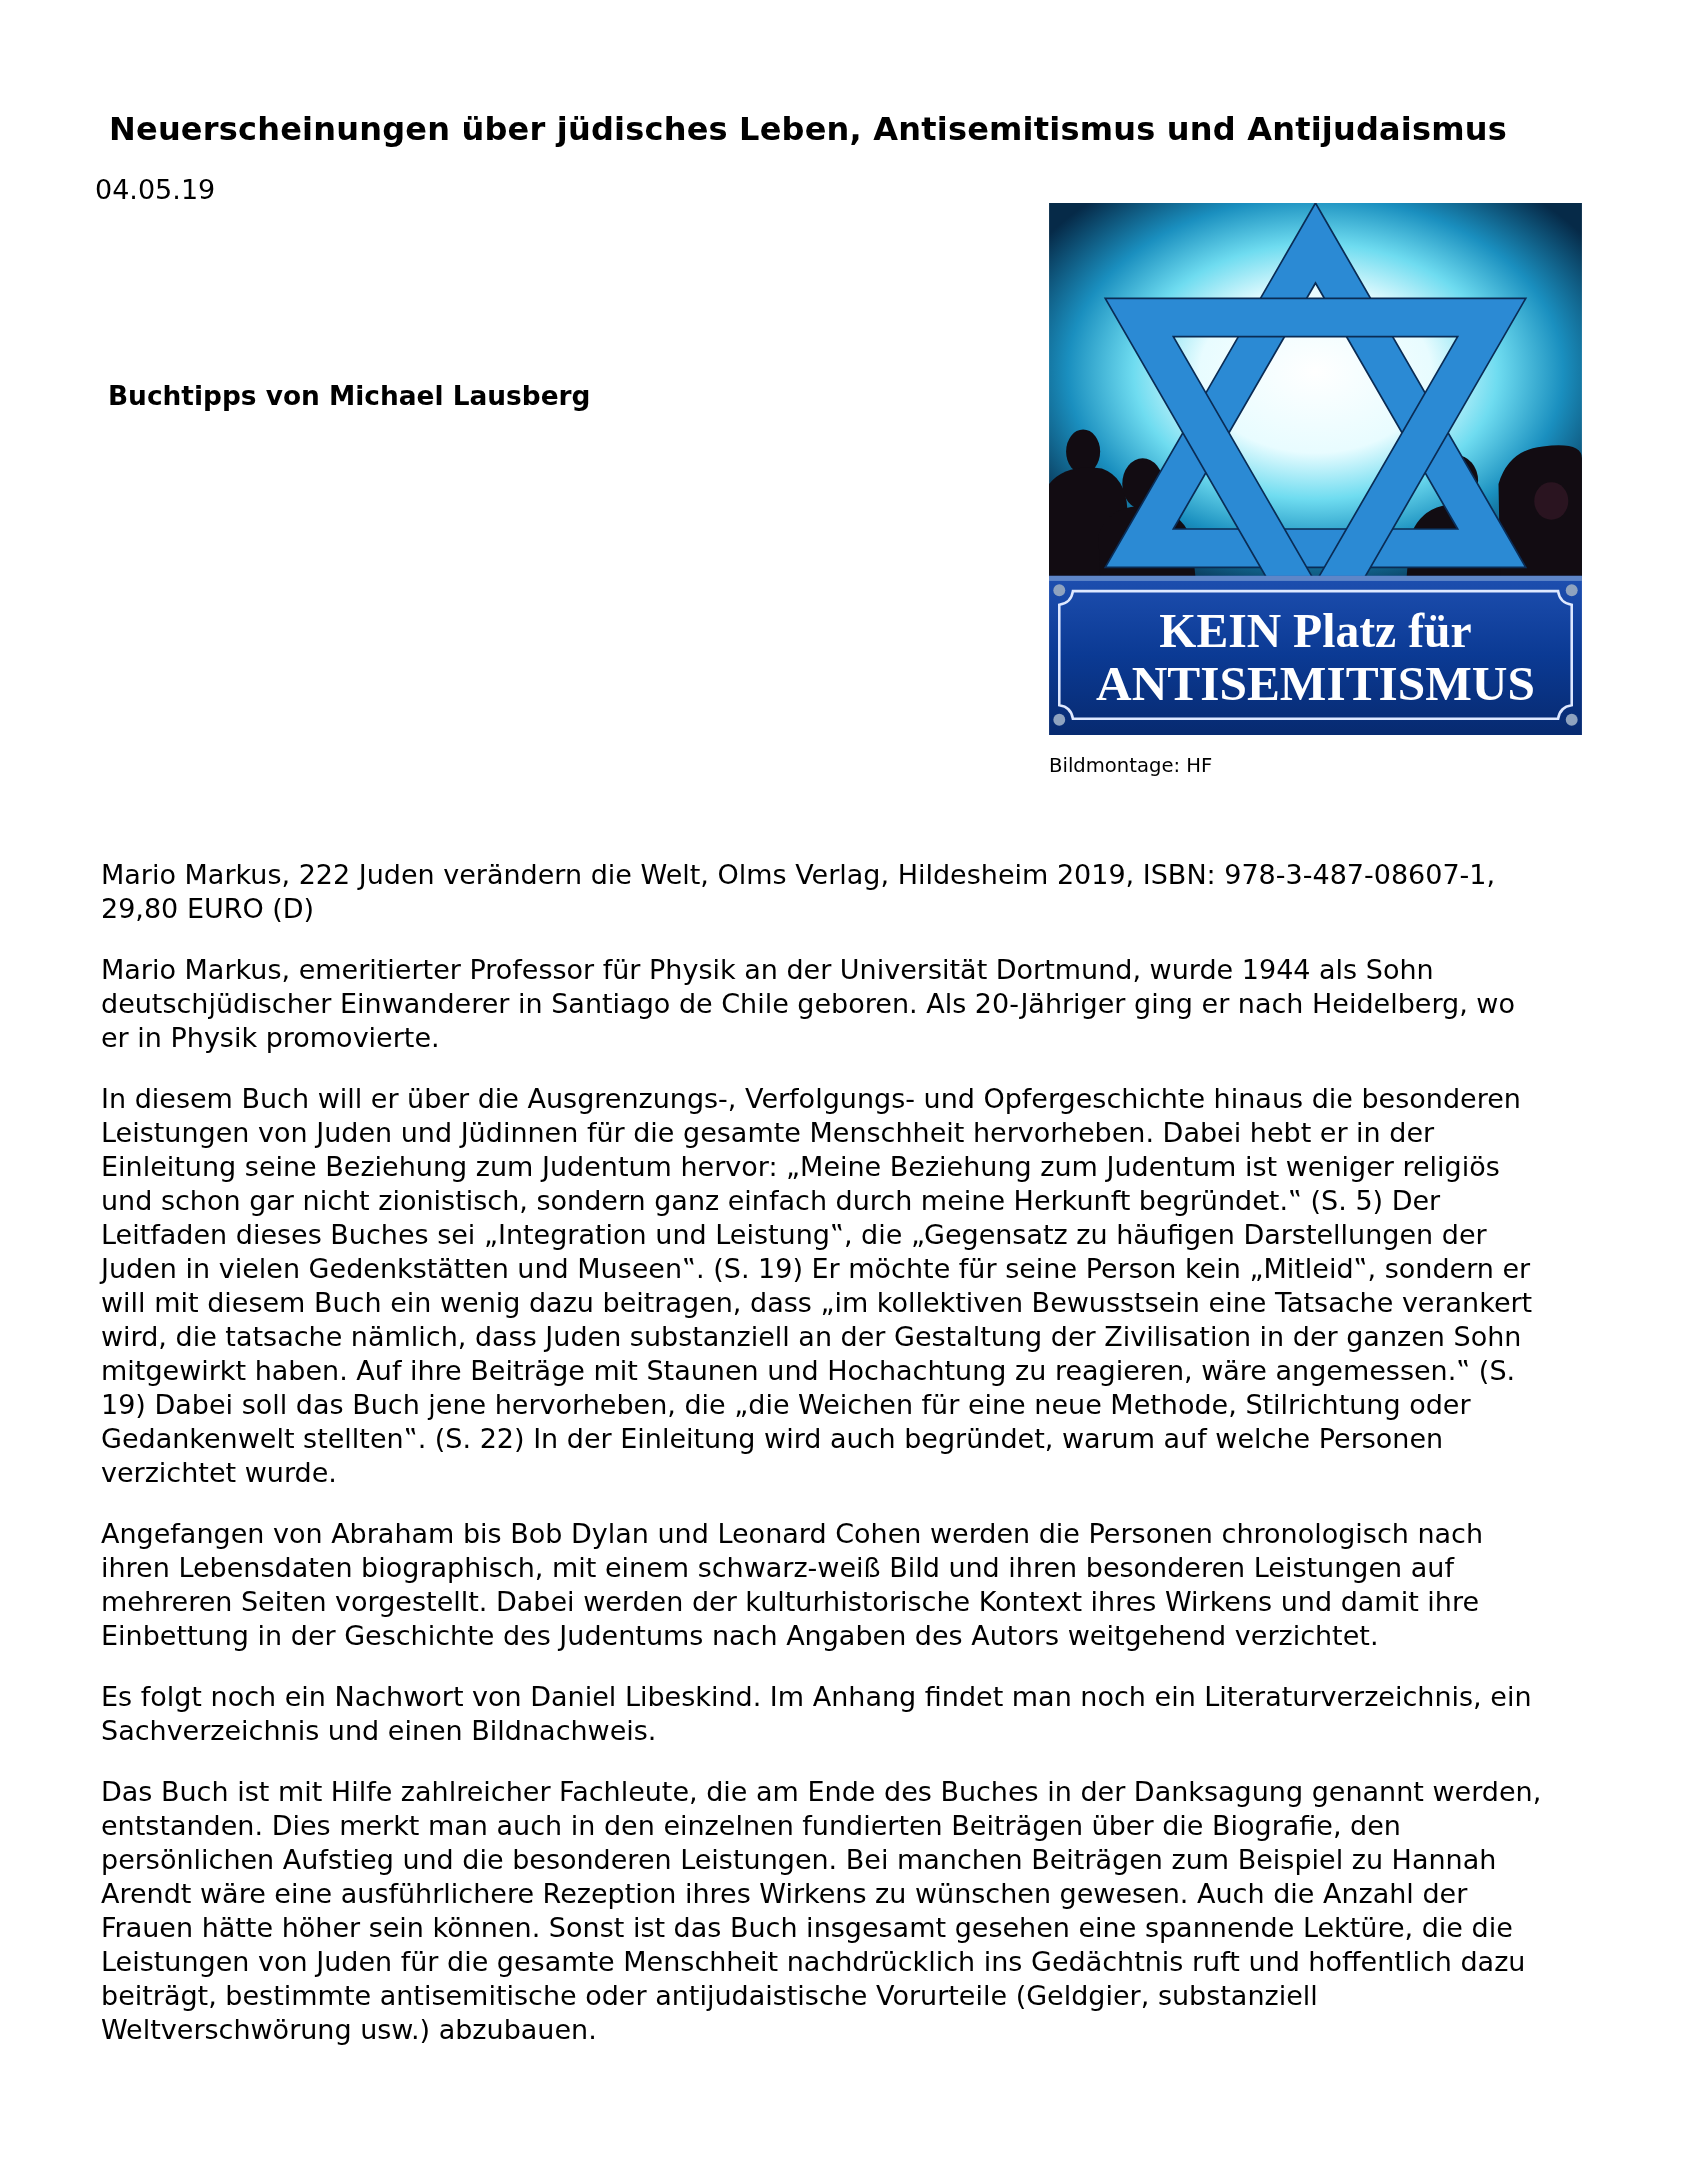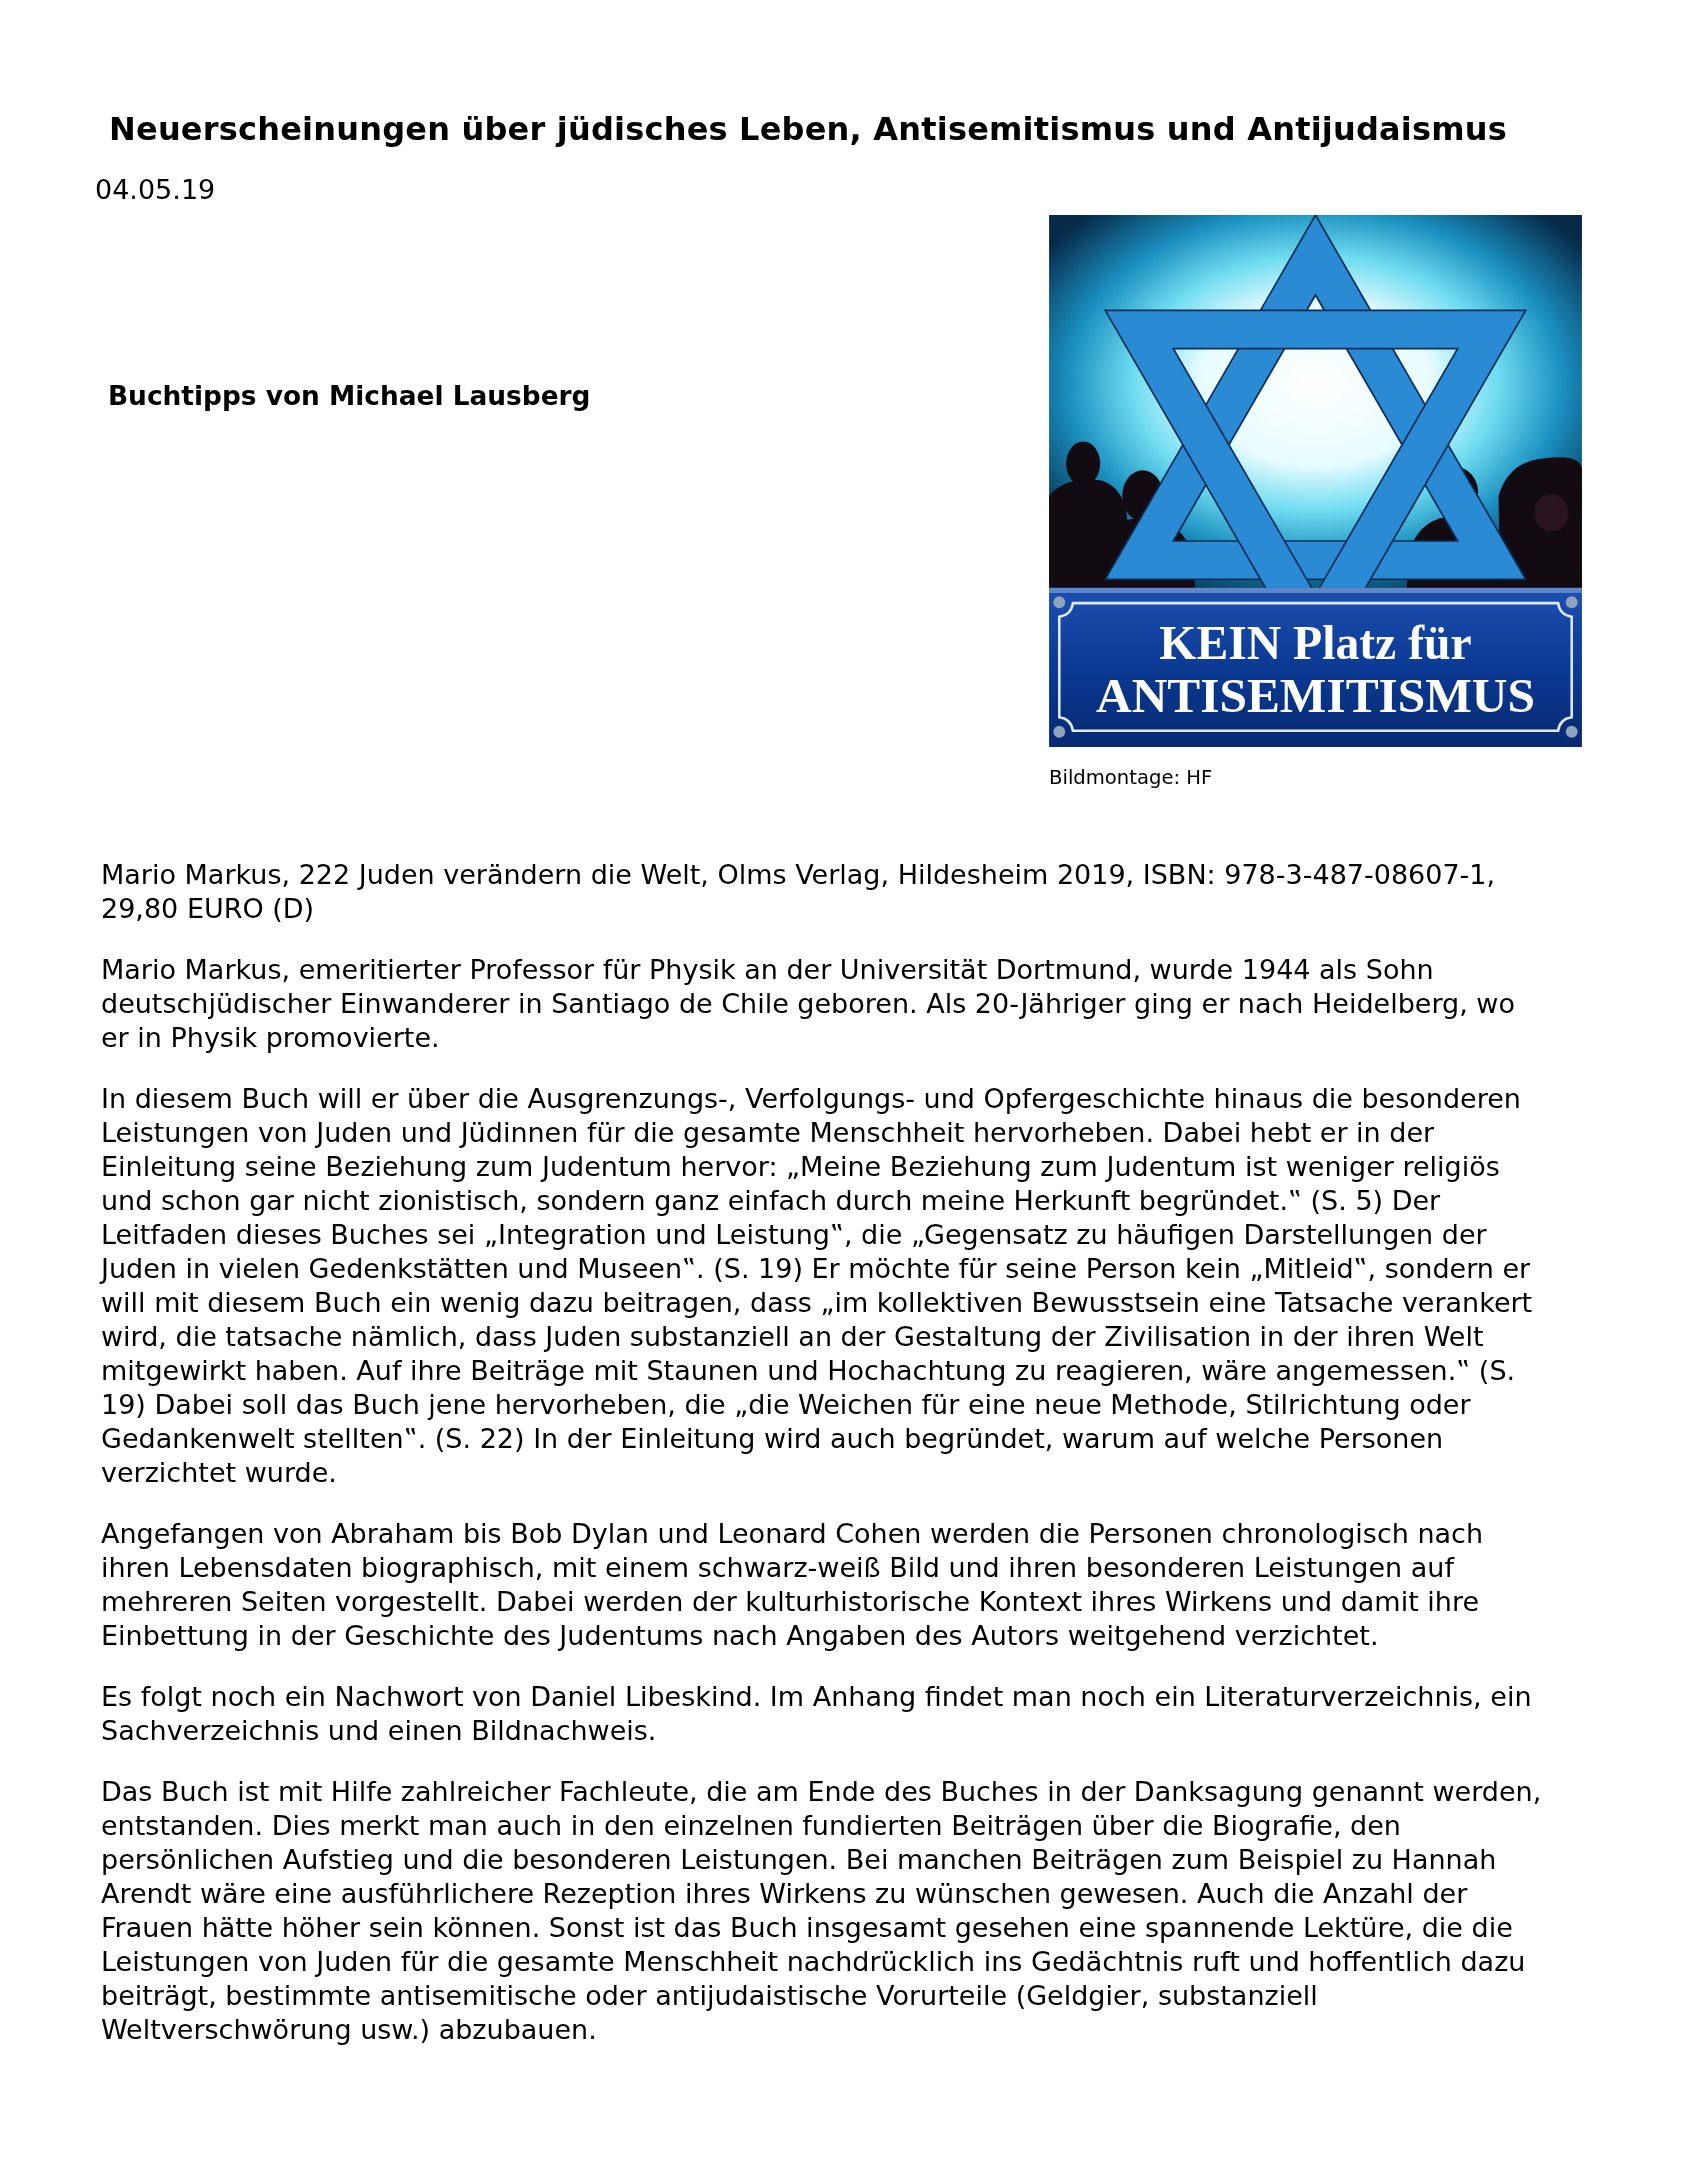--- a/index.html
+++ b/index.html
@@ -14,21 +14,21 @@
   }
   .date {
     position: absolute; left: 95px; top: 173px;
     font-size: 27px; line-height: 34px;
   }
   .subtitle {
     position: absolute; left: 101px; top: 372px;
     font-size: 26.4px; font-weight: bold; line-height: 34px; white-space: nowrap;
   }
   .figure {
-    position: absolute; left: 1049px; top: 215px; width: 596px;
+    position: absolute; left: 1049px; top: 203px; width: 596px;
   }
   .figure svg { display: block; width: 533px; height: 532px; }
   .caption {
     font-size: 19.6px; line-height: 25.6px; margin-top: 18px;
   }
   .body {
     position: absolute; left: 101px; top: 858px; width: 1499px;
     font-size: 27px; line-height: 34px;
   }
   .para { margin: 0 0 27px 0; }
@@ -102,21 +102,21 @@
       <span class="line">er in Physik promovierte.</span>
     </p>
     <p class="para">
       <span class="line">In diesem Buch will er über die Ausgrenzungs-, Verfolgungs- und Opfergeschichte hinaus die besonderen</span>
       <span class="line">Leistungen von Juden und Jüdinnen für die gesamte Menschheit hervorheben. Dabei hebt er in der</span>
       <span class="line">Einleitung seine Beziehung zum Judentum hervor: „Meine Beziehung zum Judentum ist weniger religiös</span>
       <span class="line">und schon gar nicht zionistisch, sondern ganz einfach durch meine Herkunft begründet.‟ (S. 5) Der</span>
       <span class="line">Leitfaden dieses Buches sei „Integration und Leistung‟, die „Gegensatz zu häufigen Darstellungen der</span>
       <span class="line">Juden in vielen Gedenkstätten und Museen‟. (S. 19) Er möchte für seine Person kein „Mitleid‟, sondern er</span>
       <span class="line">will mit diesem Buch ein wenig dazu beitragen, dass „im kollektiven Bewusstsein eine Tatsache verankert</span>
-      <span class="line">wird, die tatsache nämlich, dass Juden substanziell an der Gestaltung der Zivilisation in der ihren Welt</span>
+      <span class="line">wird, die tatsache nämlich, dass Juden substanziell an der Gestaltung der Zivilisation in der ganzen Sohn</span>
       <span class="line">mitgewirkt haben. Auf ihre Beiträge mit Staunen und Hochachtung zu reagieren, wäre angemessen.‟ (S.</span>
       <span class="line">19) Dabei soll das Buch jene hervorheben, die „die Weichen für eine neue Methode, Stilrichtung oder</span>
       <span class="line">Gedankenwelt stellten‟. (S. 22) In der Einleitung wird auch begründet, warum auf welche Personen</span>
       <span class="line">verzichtet wurde.</span>
     </p>
     <p class="para">
       <span class="line">Angefangen von Abraham bis Bob Dylan und Leonard Cohen werden die Personen chronologisch nach</span>
       <span class="line">ihren Lebensdaten biographisch, mit einem schwarz-weiß Bild und ihren besonderen Leistungen auf</span>
       <span class="line">mehreren Seiten vorgestellt. Dabei werden der kulturhistorische Kontext ihres Wirkens und damit ihre</span>
       <span class="line">Einbettung in der Geschichte des Judentums nach Angaben des Autors weitgehend verzichtet.</span>

